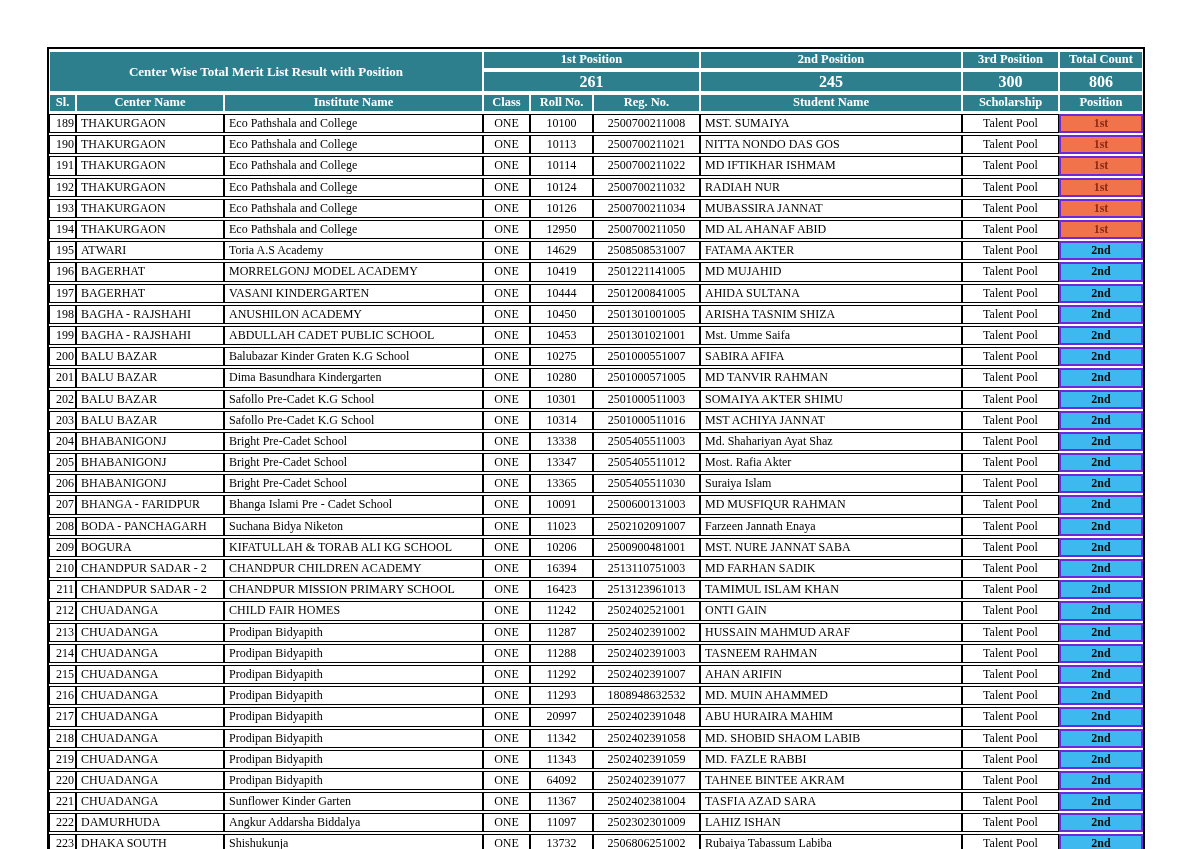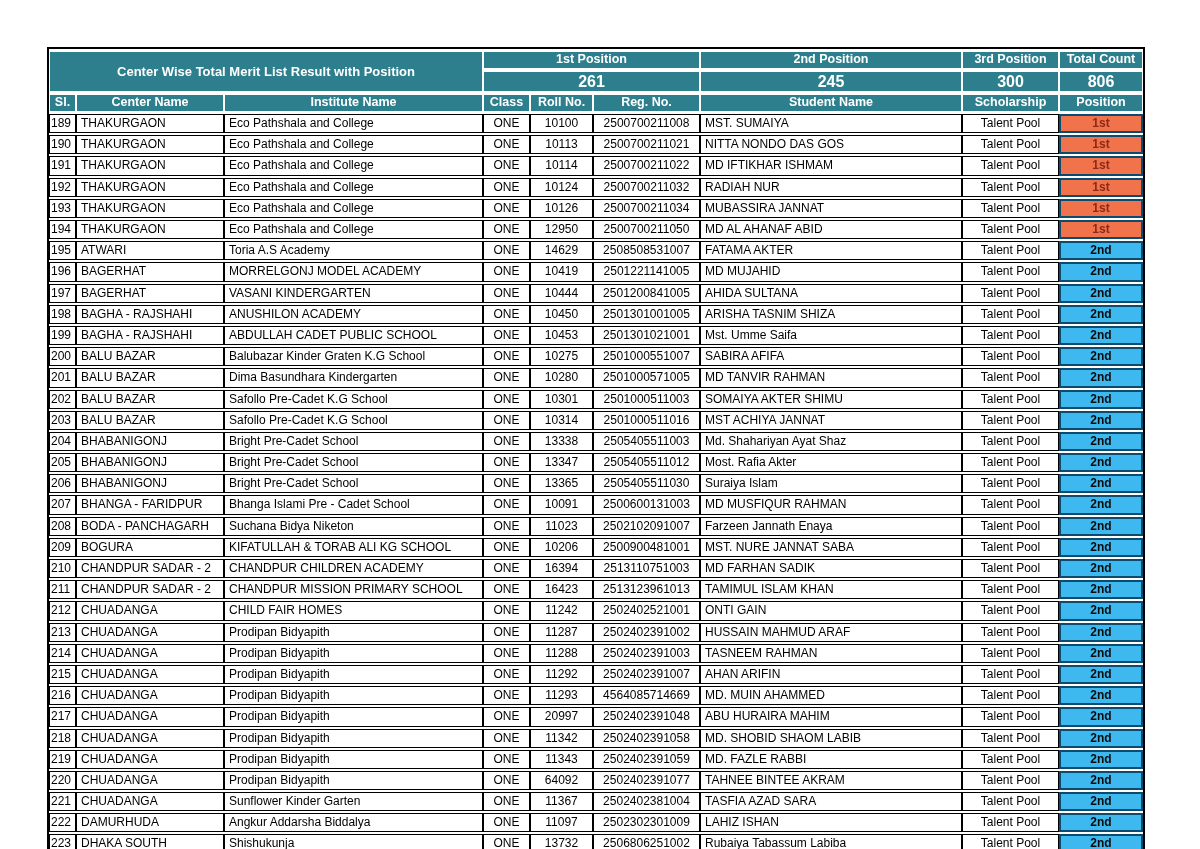--- a/index.html
+++ b/index.html
@@ -1,34 +1,34 @@
 <!DOCTYPE html>
 <html style="--teal: #2E7F8E; --pos1bg: #F0734B; --pos1tx: #8C2A16; --pos2bg: #3DB9F0; --pos2tx: #0B0B0B;"><head>
 <meta charset="utf-8">
 <style>
   html,body{margin:0;padding:0;background:#fff;}
   .page{position:relative;width:1160px;height:849px;background:#ffffff;overflow:hidden;
-        font-family:Liberation Sans, sans-serif;}
+        font-family:Liberation Serif, serif;}
   .table-wrap{position:absolute;left:47px;top:47px;border:2px solid #000;background:#fff;}
   table{border-collapse:separate;border-spacing:0 2px;table-layout:fixed;}
   td,th{box-sizing:border-box;overflow:hidden;white-space:nowrap;font-size:12px;line-height:1.1;}
   
   thead th{background:var(--teal);color:#fff;font-weight:bold;text-align:center;
            border:1px solid #fff;padding:1px 3px;}
   th.title-cell{font-size:13px;height:38px;}
   th.grp{height:17px;font-size:12.5px;}
   th.cnt{height:14px;font-size:16px;}
   th.colhead{height:17px;font-size:12.5px;}
   
   tbody td{background:#fff;border:1px solid #000;height:17px;padding:1px 4px;color:#000;
            vertical-align:middle;}
-  td.c-sl{text-align:left;padding:1px 1px;}
+  td.c-sl{text-align:right;padding:1px 1px;}
   td.c-center,td.c-institute,td.c-student{text-align:left;}
   td.c-class,td.c-roll,td.c-reg,td.c-schol{text-align:center;}
-  td.c-pos{text-align:center;font-weight:bold;border:2px solid #0c4a6e;}
+  td.c-pos{text-align:center;font-weight:bold;border:2px solid #6d28d9;}
   td.pos-1st{background:var(--pos1bg);color:var(--pos1tx);}
   td.pos-2nd{background:var(--pos2bg);color:var(--pos2tx);}
 </style>
 </head>
 <body>
 
 <div class="page">
   <div class="table-wrap">
     <table>
       <colgroup>
@@ -392,21 +392,21 @@
     <td class="c-schol">Talent Pool</td>
     <td class="c-pos pos-2nd">2nd</td>
   </tr>
 
   <tr>
     <td class="c-sl">216</td>
     <td class="c-center">CHUADANGA</td>
     <td class="c-institute">Prodipan Bidyapith</td>
     <td class="c-class">ONE</td>
     <td class="c-roll">11293</td>
-    <td class="c-reg">4564085714669</td>
+    <td class="c-reg">1808948632532</td>
     <td class="c-student">MD. MUIN AHAMMED</td>
     <td class="c-schol">Talent Pool</td>
     <td class="c-pos pos-2nd">2nd</td>
   </tr>
 
   <tr>
     <td class="c-sl">217</td>
     <td class="c-center">CHUADANGA</td>
     <td class="c-institute">Prodipan Bidyapith</td>
     <td class="c-class">ONE</td>

